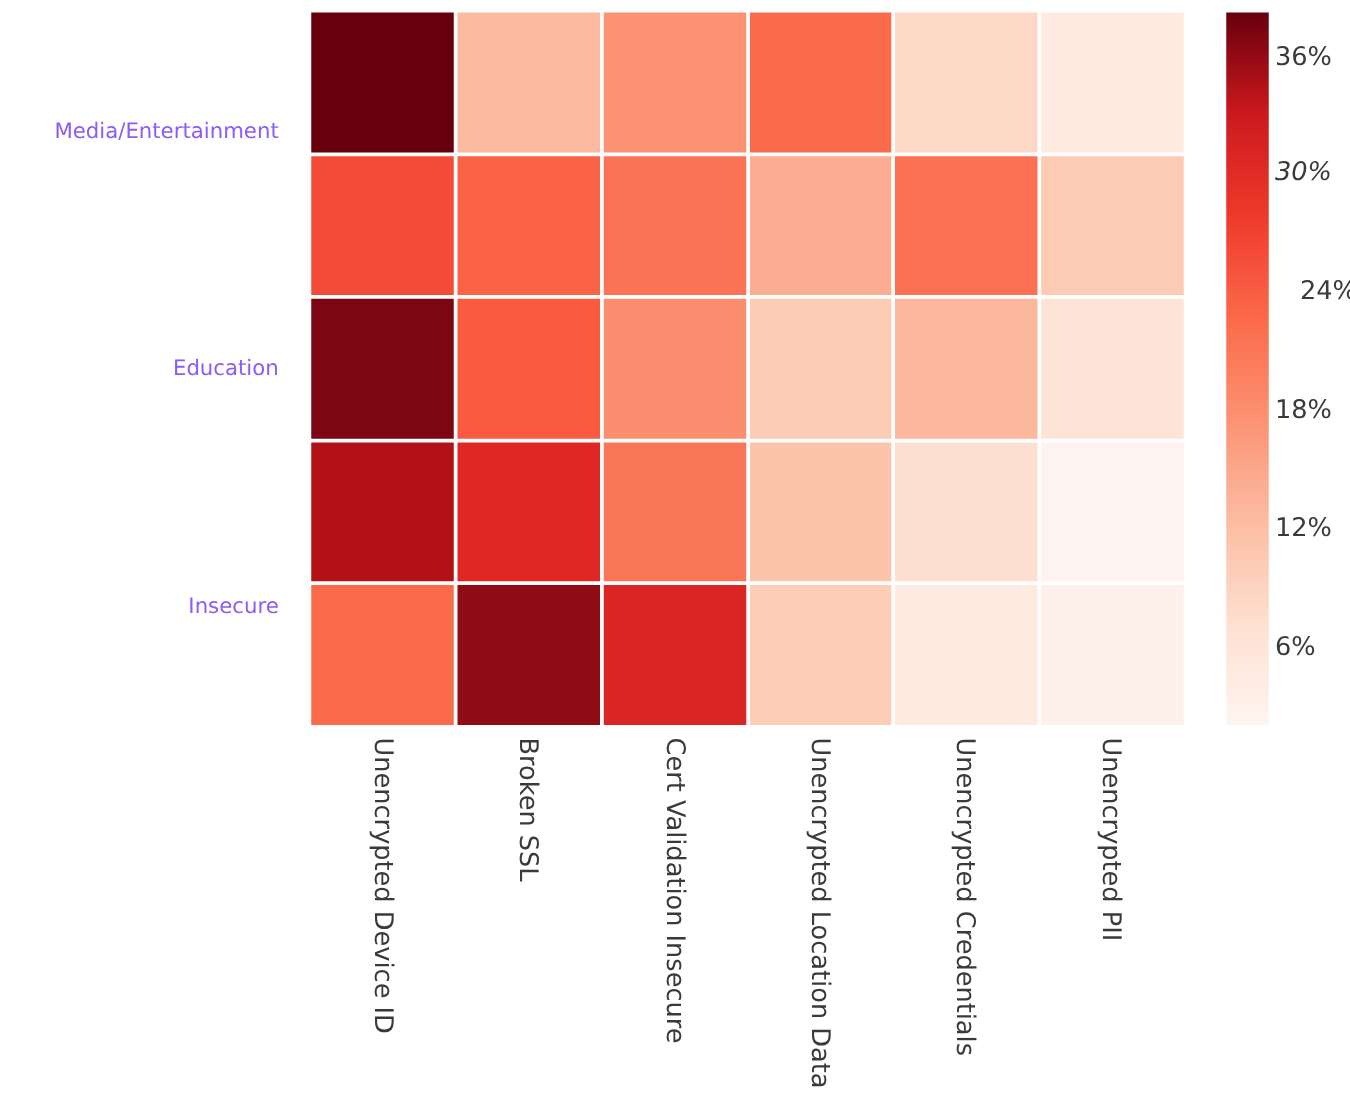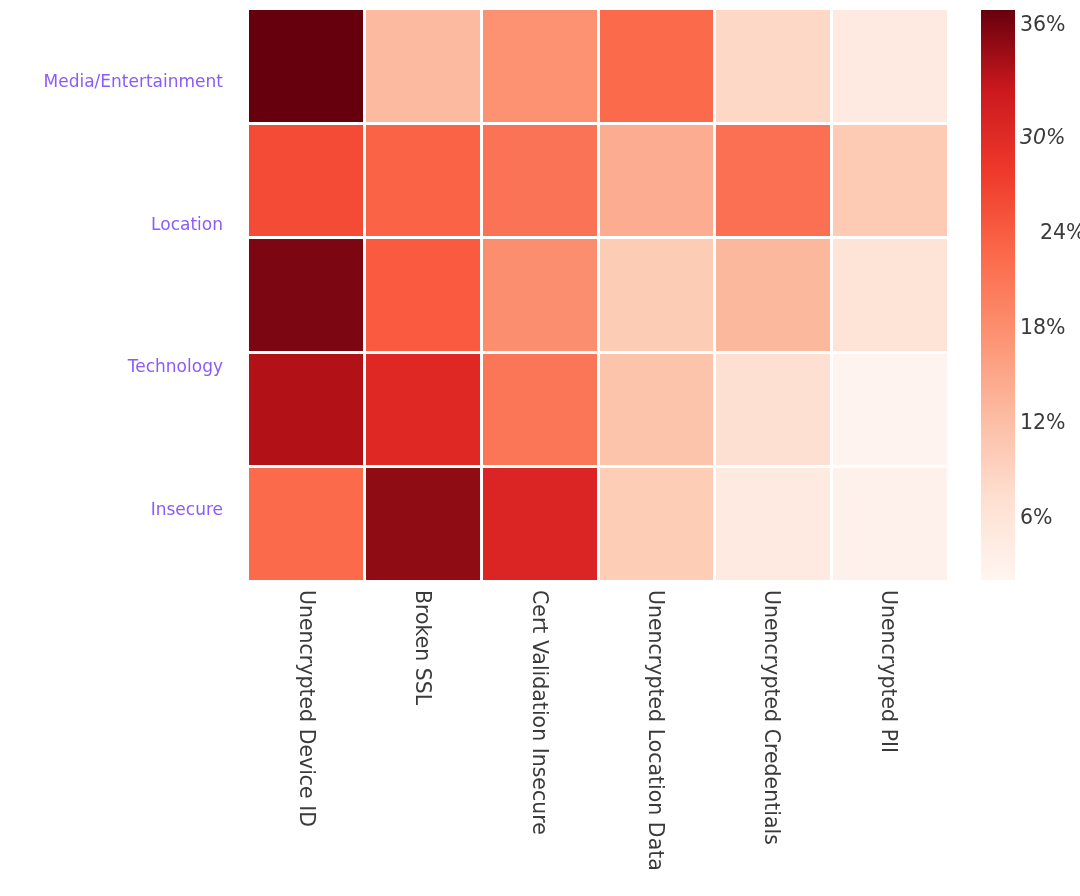--- a/index.html
+++ b/index.html
@@ -125,22 +125,21 @@
     transform: translateY(-50%);
   }
 </style>
 </head>
 <body>
 
 <div id="figure">
 
   <div id="ylabels">
     <div class="ylabel">Media/Entertainment</div>
-    <div class="ylabel">Location</div>
-    <div class="ylabel">Technology</div>
+    <div class="ylabel">Education</div>
     <div class="ylabel">Insecure</div>
   </div>
 
   <div id="grid">
       <div class="cell" style="background: rgb(103, 0, 13);"></div>
       <div class="cell" style="background: rgb(252, 187, 161);"></div>
       <div class="cell" style="background: rgb(252, 146, 114);"></div>
       <div class="cell" style="background: rgb(251, 106, 74);"></div>
       <div class="cell" style="background: rgb(253, 216, 199);"></div>
       <div class="cell" style="background: rgb(254, 234, 225);"></div>
@@ -193,16 +192,16 @@
 
   <div id="colorbar">
     <div id="cbar-gradient"></div>
   </div>
   <div id="cbar-ticks">
       <div class="cbar-tick" style="top: 506.667px;">6%</div>
       <div class="cbar-tick" style="top: 411.667px;">12%</div>
       <div class="cbar-tick" style="top: 316.667px;">18%</div>
       <div class="cbar-tick" style="top: 221.667px; margin-left: 20px;">24%</div>
       <div class="cbar-tick" style="top: 126.667px; font-style: italic;">30%</div>
-      <div class="cbar-tick" style="top: 14px;">36%</div>
+      <div class="cbar-tick" style="top: 35px;">36%</div>
     </div>
 
 </div>
 
 </body></html>

